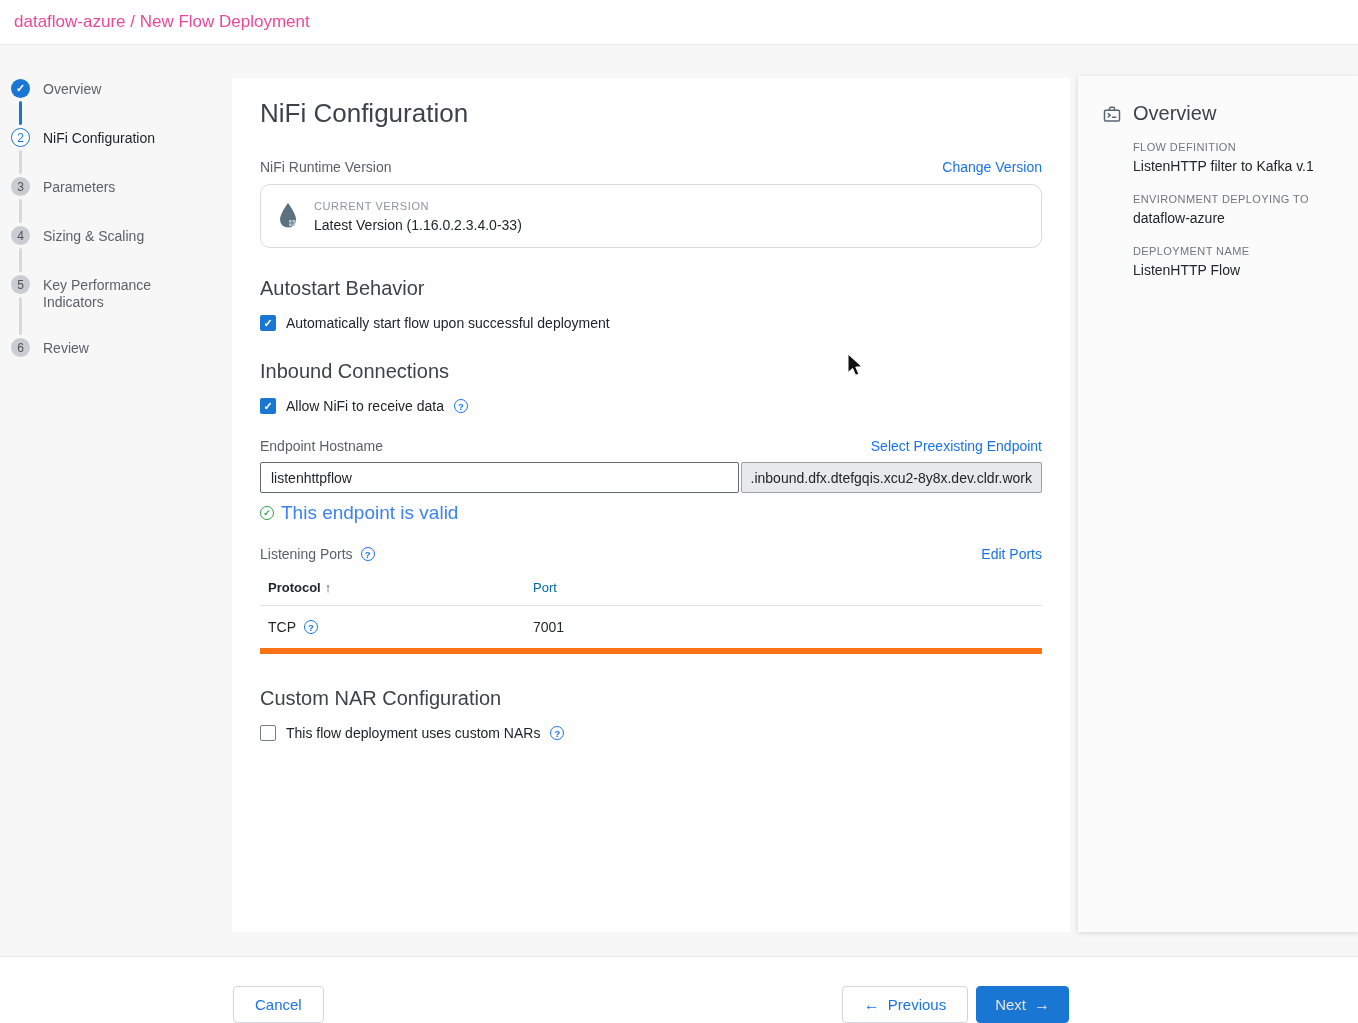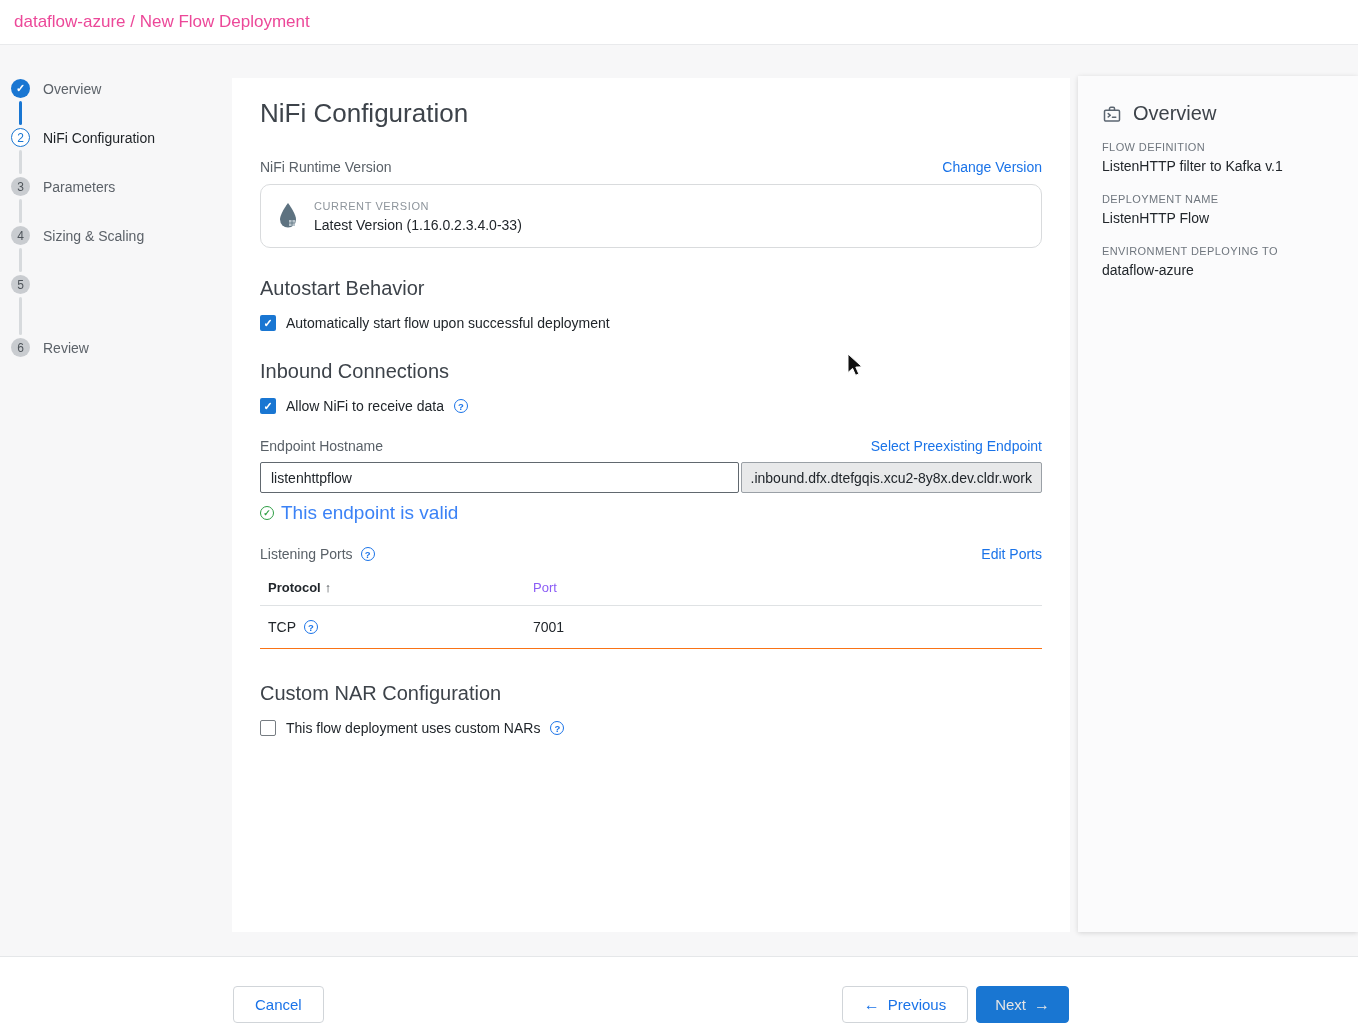--- a/index.html
+++ b/index.html
@@ -62,31 +62,31 @@
   .valid-icon { width:14px; height:14px; min-width:14px; border:1.4px solid #2e9e44; border-radius:50%;
                 color:#2e9e44; font-size:9px; font-weight:bold; display:flex; align-items:center; justify-content:center; }
   .valid-text { font-size:19px; color:#3b82f6; }
 
   .ports-row { margin-top:22px; display:flex; justify-content:space-between; align-items:center; }
   .ports-left { display:flex; align-items:center; gap:8px; }
 
   table.ports { width:100%; border-collapse:collapse; margin-top:8px; }
   table.ports th { text-align:left; font-size:13px; padding:10px 8px; border-bottom:1px solid #dfe2e4; }
   th.col-protocol { width:265px; font-weight:bold; color:#21262b; }
-  th.col-port { font-weight:400; color:#8b5cf6; }
+  th.col-port { font-weight:400; color:#0369a1; }
   .sort-arrow { font-weight:400; color:#33383d; margin-left:4px; font-size:13px; cursor:pointer; }
-  table.ports td { font-size:14px; color:#21262b; padding:13px 8px; border-bottom:1px solid #f97316; }
+  table.ports td { font-size:14px; color:#21262b; padding:13px 8px; border-bottom:6px solid #f97316; }
   .cell-protocol { display:flex; align-items:center; gap:8px; }
 
   
   .side-panel { position:absolute; top:76px; left:1078px; width:280px; height:856px;
                 background:#fbfbfc; box-shadow:0 1px 5px rgba(0,0,0,.14); padding:26px 20px 0 24px; }
   .summary-head { display:flex; align-items:center; gap:11px; margin-bottom:16px; }
   .summary-title { font-size:20px; font-weight:400; color:#3d434a; }
-  .summary-fields { }
+  .summary-fields { margin-left:31px; }
   .summary-field { margin-bottom:19px; }
   .summary-field .caps-label { color:#6f767e; letter-spacing:.4px; }
 
   
   .footer { position:absolute; left:0; bottom:0; width:1358px; height:67px; background:#fff;
             border-top:1px solid #e5e7e9; }
   .footer-inner { margin-left:233px; width:836px; height:100%; display:flex;
                   justify-content:space-between; align-items:flex-end; }
   .btn { height:37px; border-radius:4px; font-size:15px; font-family:"Liberation Sans",sans-serif;
          cursor:pointer; display:inline-flex; align-items:center; justify-content:center; gap:8px; }
@@ -144,20 +144,21 @@
       </div>
       <span class="step-label">Sizing &amp; Scaling</span>
     </div>
     <div class="step tall">
       <div class="rail">
         <div class="circle pending">
             <span>5</span>
           </div>
         <div class="rail-line"></div>
       </div>
+      <span class="step-label">Key Performance Indicators</span>
     </div>
     <div class="step">
       <div class="rail">
         <div class="circle pending">
             <span>6</span>
           </div>
       </div>
       <span class="step-label">Review</span>
     </div>
   </nav>
@@ -262,26 +263,26 @@
         <path d="M12.5 16 h4"></path>
       </svg>
       <span class="summary-title">Overview</span>
     </div>
     <div class="summary-fields">
       <div class="summary-field">
         <div class="caps-label">FLOW DEFINITION</div>
         <div class="value-text">ListenHTTP filter to Kafka v.1</div>
       </div>
       <div class="summary-field">
+        <div class="caps-label">ENVIRONMENT DEPLOYING TO</div>
+        <div class="value-text">dataflow-azure</div>
+      </div>
+      <div class="summary-field">
         <div class="caps-label">DEPLOYMENT NAME</div>
         <div class="value-text">ListenHTTP Flow</div>
-      </div>
-      <div class="summary-field">
-        <div class="caps-label">ENVIRONMENT DEPLOYING TO</div>
-        <div class="value-text">dataflow-azure</div>
       </div>
     </div>
   </aside>
 
   <footer class="footer">
     <div class="footer-inner">
       <button class="btn secondary">
         <span>Cancel</span>
       </button>
       <div class="btn-group">

